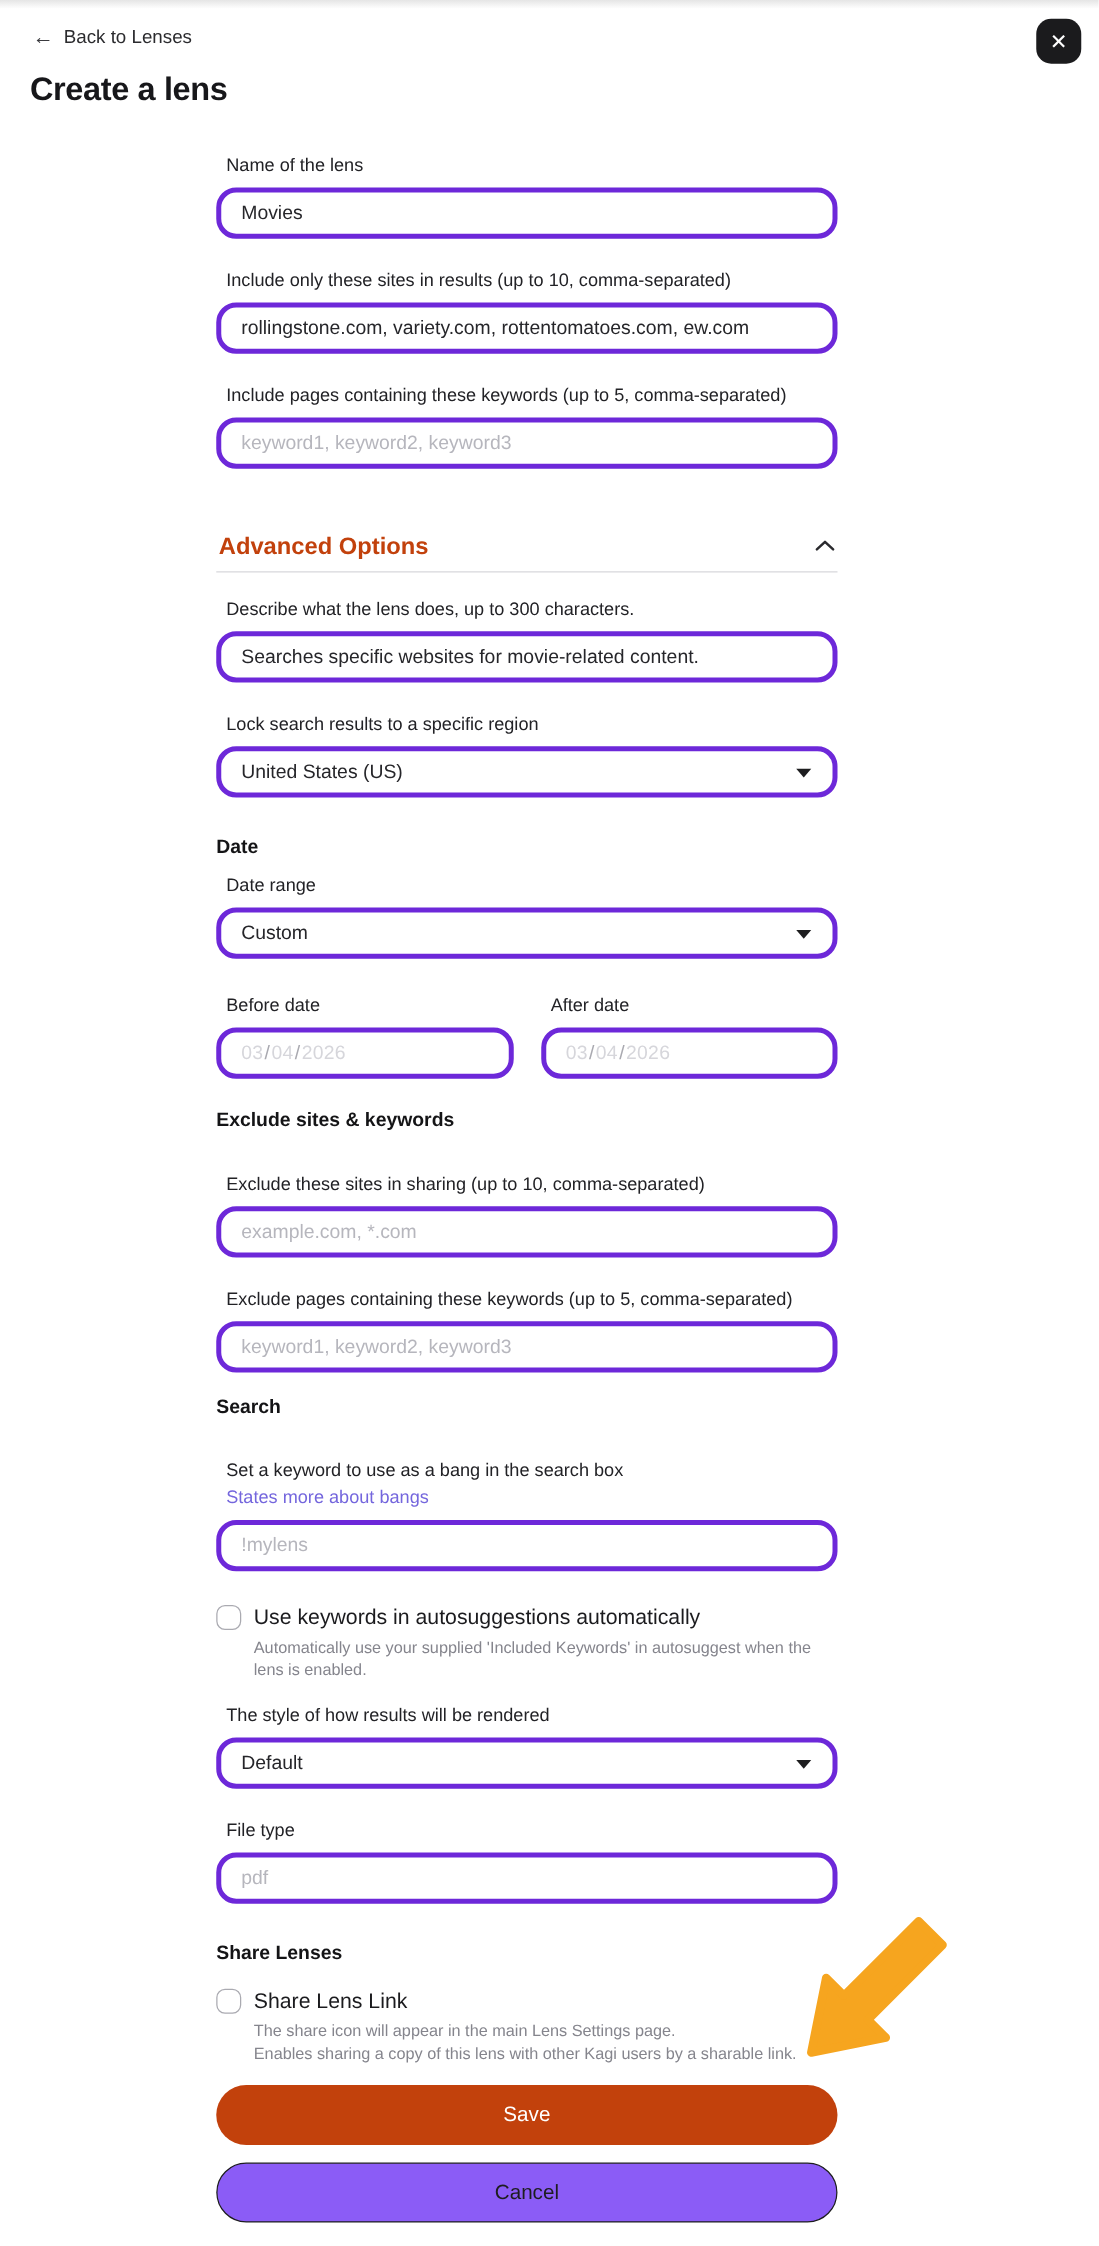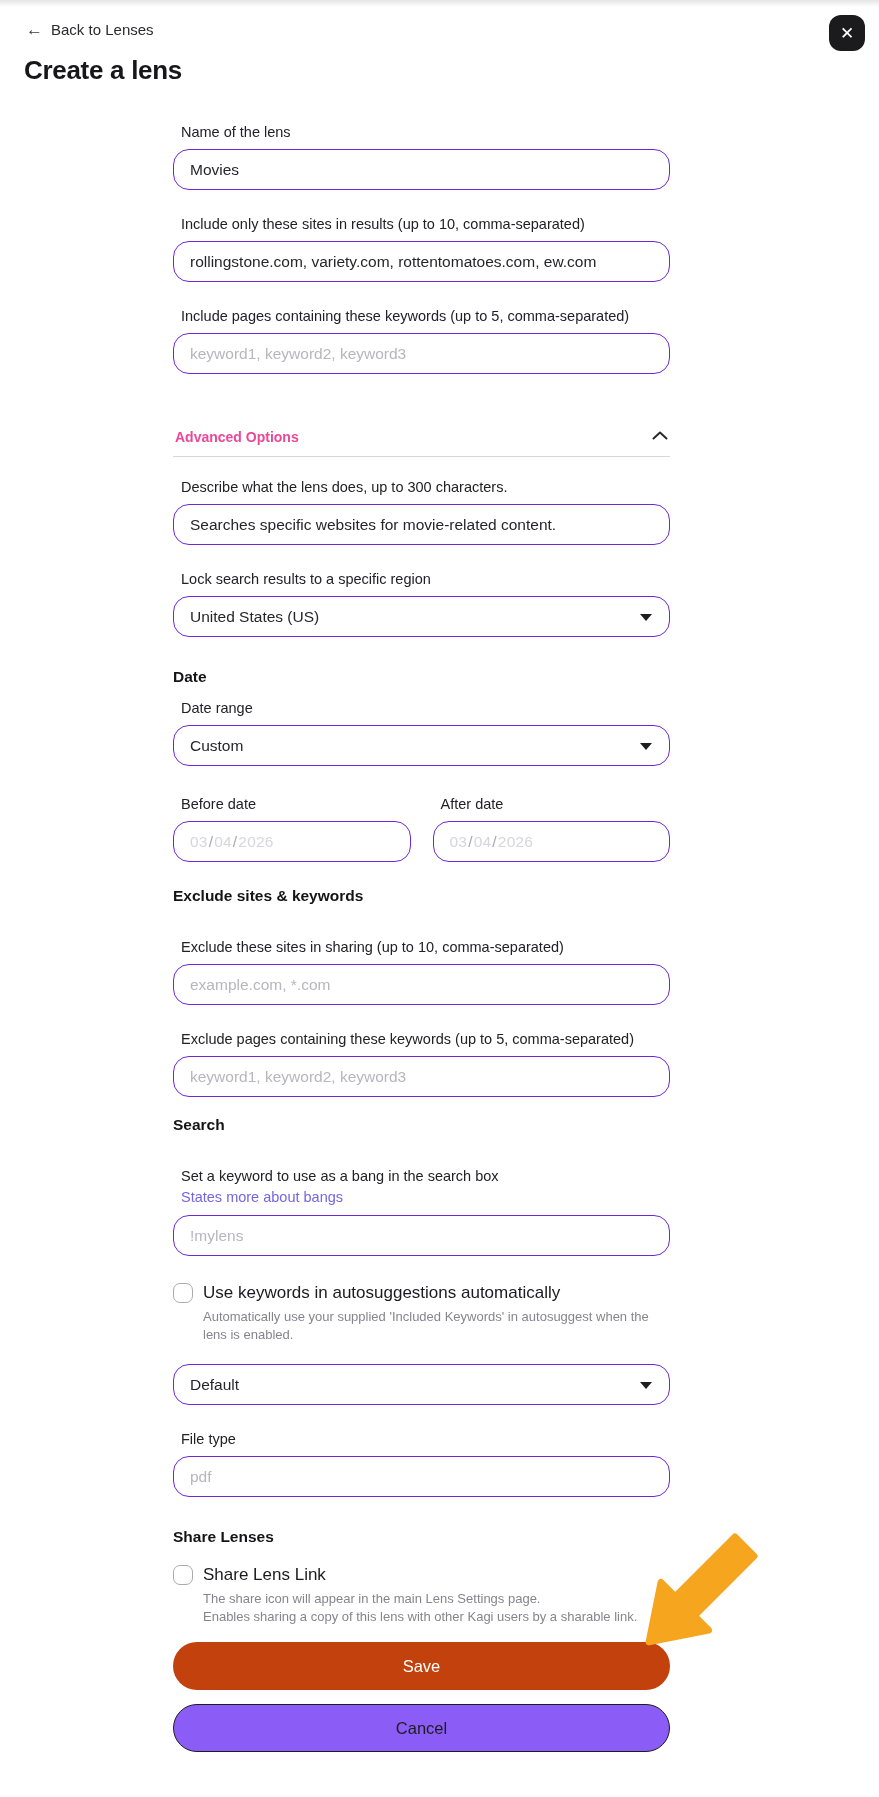--- a/index.html
+++ b/index.html
@@ -36,21 +36,21 @@
   
   .form-col { width:497px; margin:38px 0 0 173px; }
 
   .field { margin-top:26px; }
   .field:first-child { margin-top:0; }
   .field-label {
     display:block; margin:0 0 8px 8px;
     font-size:14.5px; line-height:17px; color:#222226;
   }
   .text-input, .select-box, .date-input {
-    width:100%; height:41px; border:1px solid #6d28d9; border-radius:16px;
+    width:100%; height:41px; border:4px solid #6d28d9; border-radius:16px;
     background:#ffffff; font-family:"Liberation Sans", sans-serif;
     font-size:15.5px; color:#26262a; padding:0 16px; outline:none;
   }
   .text-input::placeholder { color:#b6b6bd; opacity:1; }
   .select-box {
     position:relative; display:flex; align-items:center; cursor:pointer;
   }
   .caret-down {
     position:absolute; right:17px; top:50%; margin-top:-3px;
     width:0; height:0; border-left:6px solid transparent;
@@ -59,21 +59,21 @@
 
   
   .section-heading {
     font-size:15.5px; line-height:19px; font-weight:700; color:#141416;
   }
   .adv-header {
     margin-top:54px; display:flex; align-items:flex-start;
     justify-content:space-between; padding:0 2px 10px 2px;
     border-bottom:1px solid #d8d8dc; cursor:pointer;
   }
-  .adv-title { font-size:14px; line-height:18px; font-weight:700; color:#ec4899; }
+  .adv-title { font-size:19px; line-height:18px; font-weight:700; color:#c2410c; }
   .chevron-up { margin-top:3px; }
 
   
   .date-row { margin-top:30px; display:flex; gap:22px; }
   .date-col { width:238px; }
   .date-input { display:flex; align-items:center; letter-spacing:0.2px; }
   .date-seg { color:#d6d6db; }
   .date-sep { color:#a9a9b0; padding:0 1px; }
 
   
@@ -218,20 +218,21 @@
     <input class="text-input" type="text" placeholder="!mylens" style="">
   </div>
 
   <div class="check-row">
     <span class="checkbox"></span>
     <span class="check-label">Use keywords in autosuggestions automatically</span>
   </div>
   <div class="helper">Automatically use your supplied 'Included Keywords' in autosuggest when the lens is enabled.</div>
 
   <div class="field" style="margin-top:20px">
+    <label class="field-label">The style of how results will be rendered</label>
     <div class="select-box">
       <span>Default</span>
       <span class="caret-down"></span>
     </div>
   </div>
 
   <div class="field">
     <label class="field-label">File type</label>
     <input class="text-input" type="text" placeholder="pdf" style="">
   </div>

